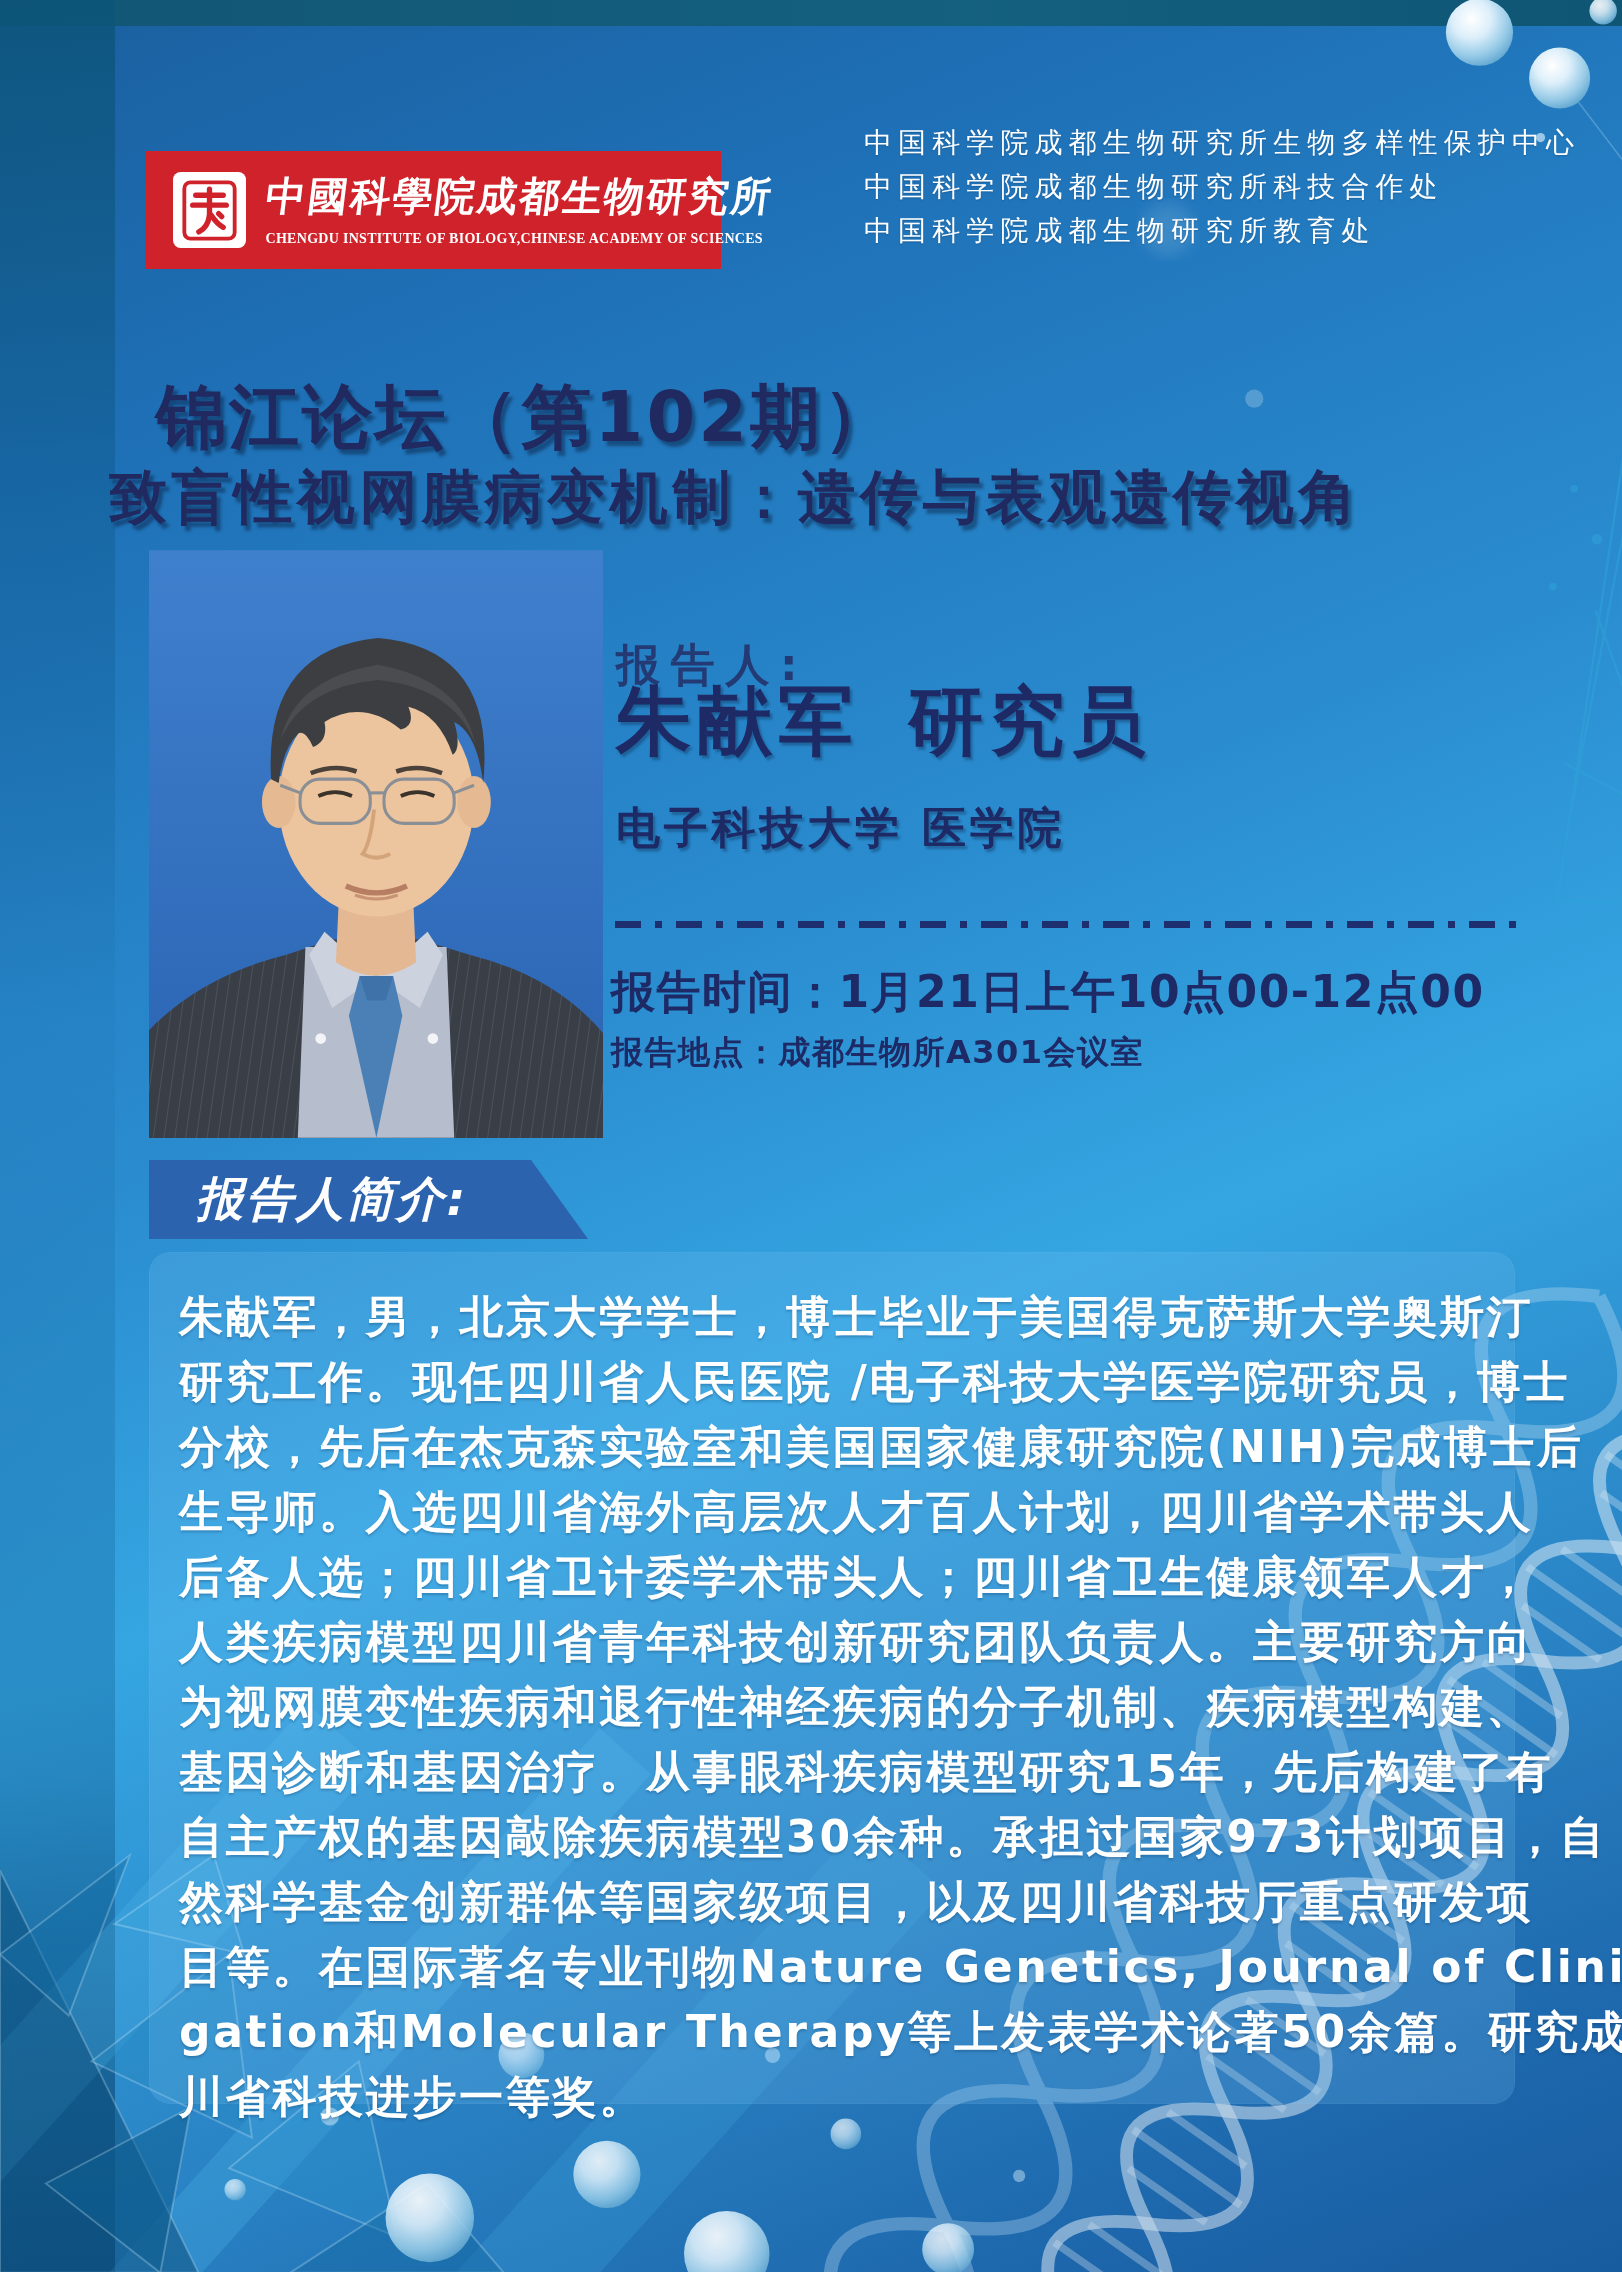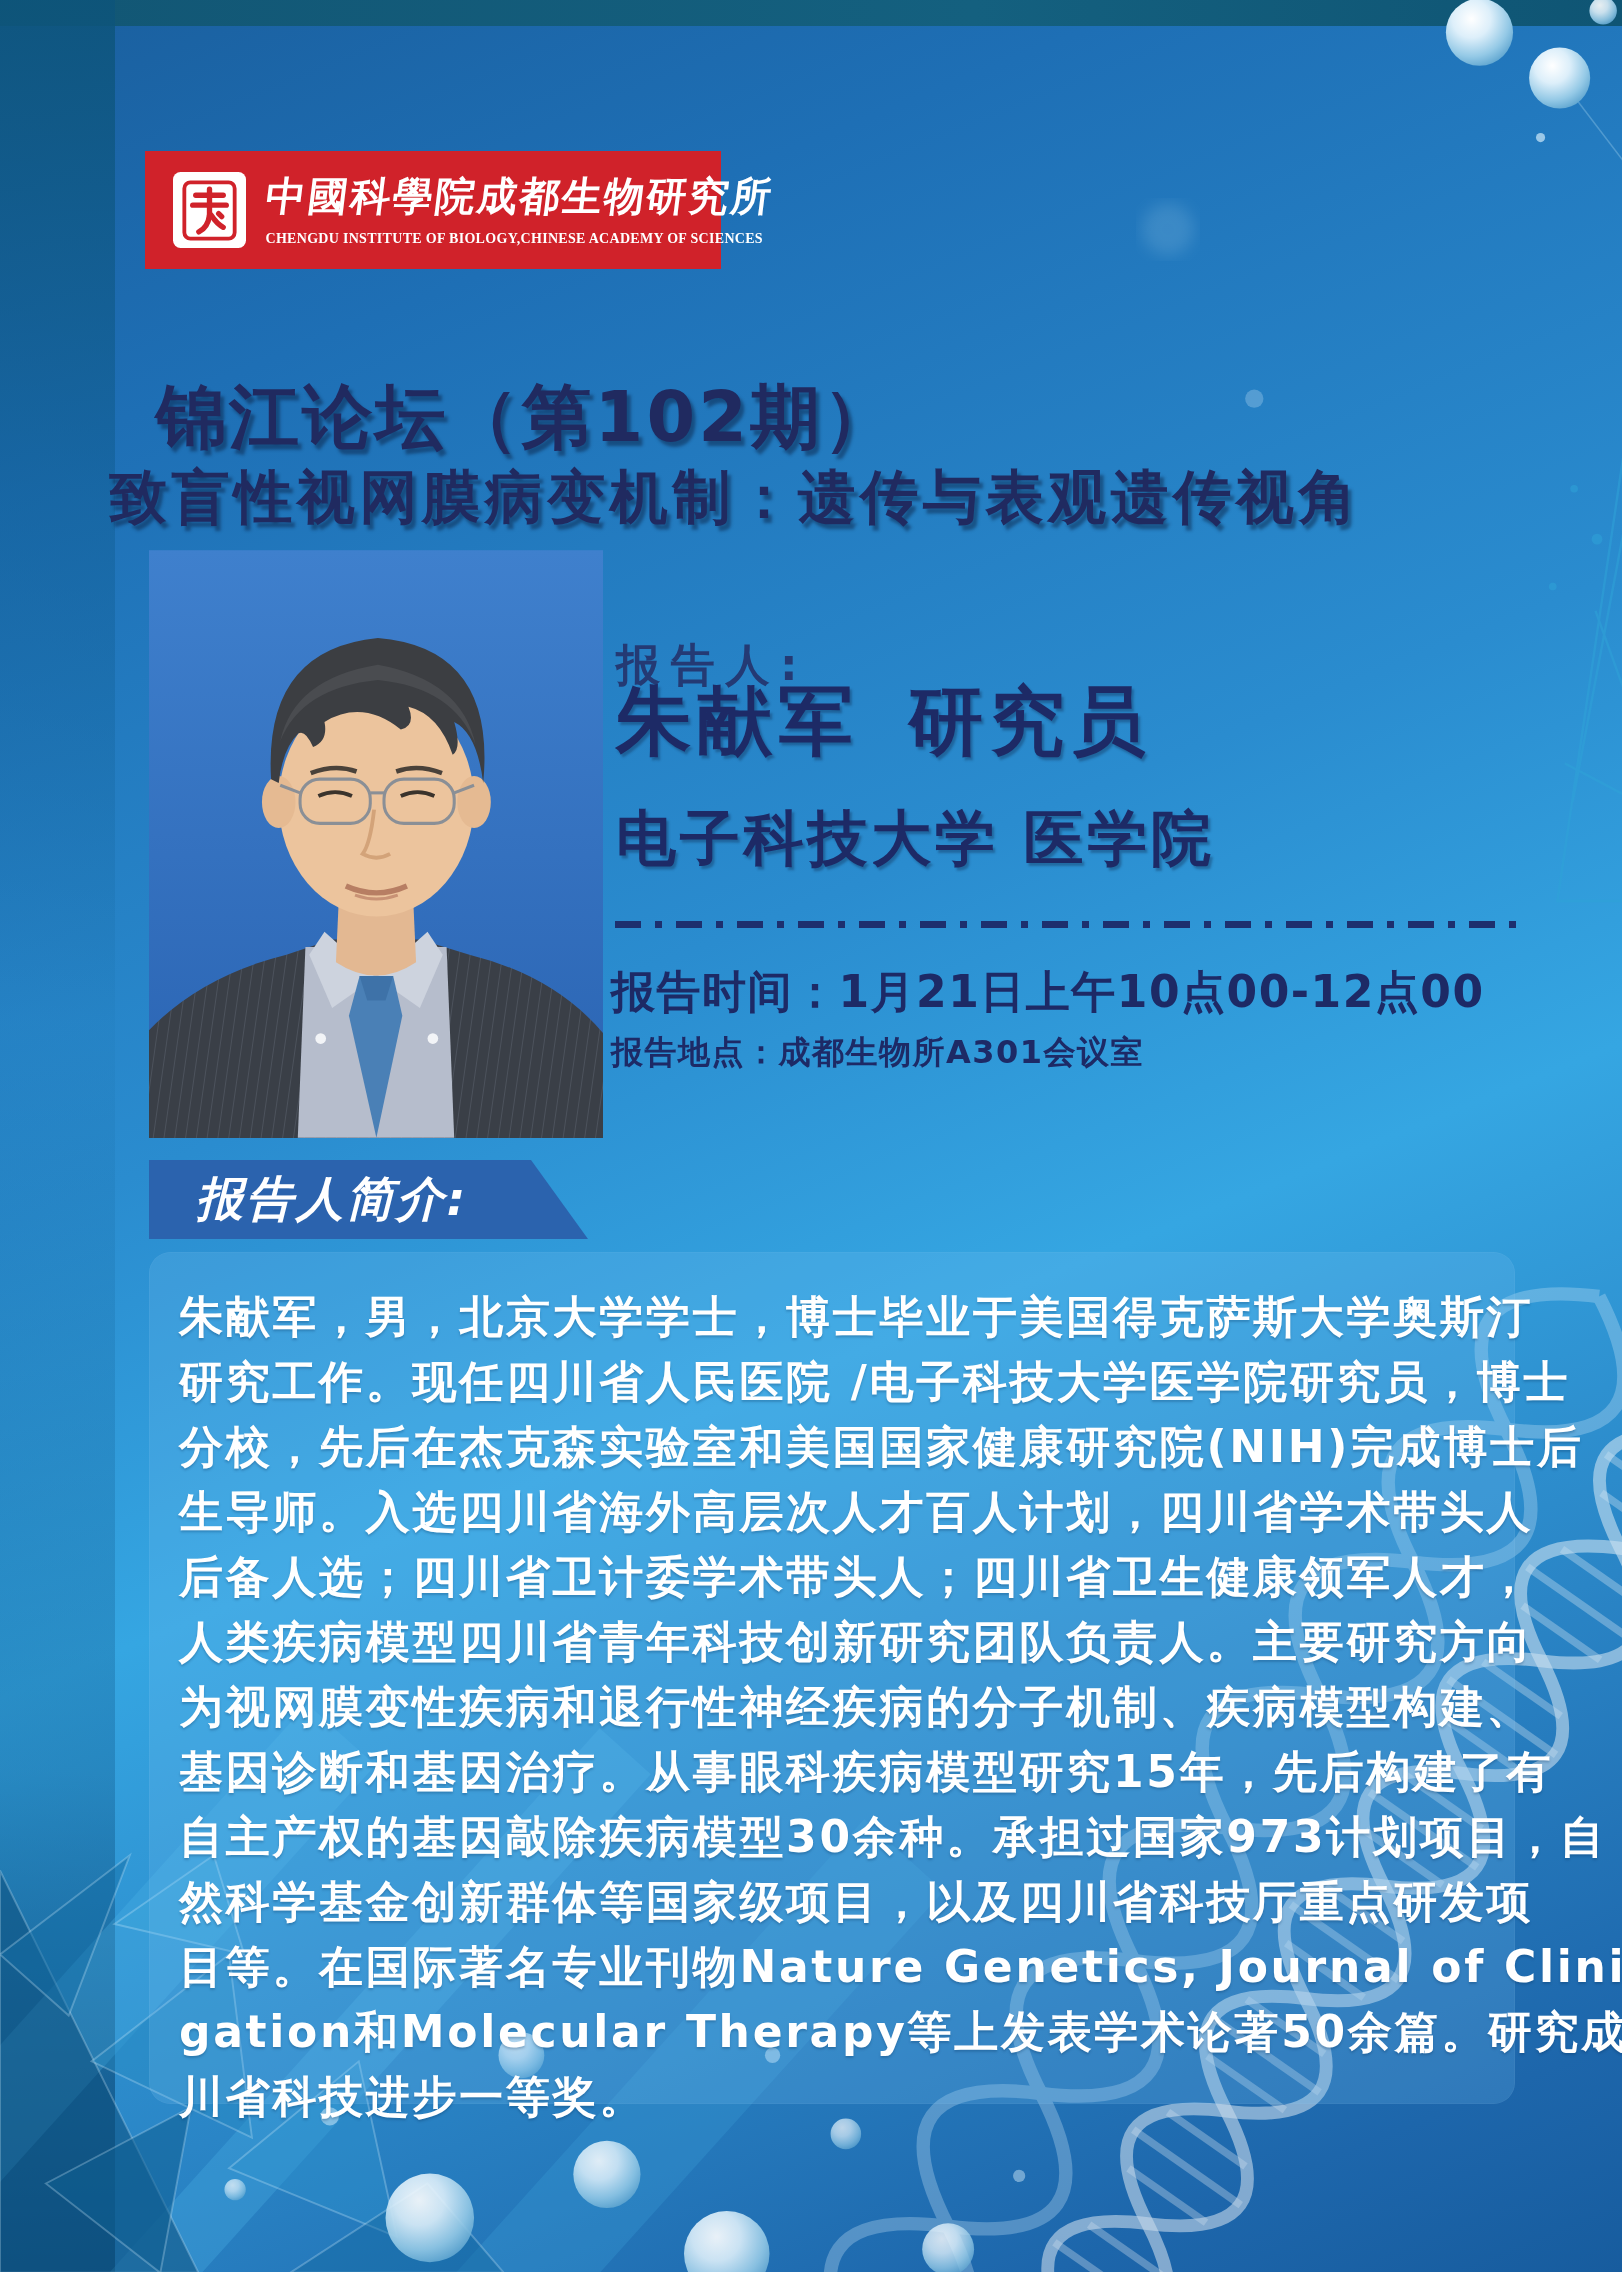--- a/index.html
+++ b/index.html
@@ -27,21 +27,21 @@
   .navy{color:#202a60;}
   .series-title{left:156px;top:342px;font-size:70px;font-weight:bold;letter-spacing:3.1px;white-space:nowrap;
     text-shadow:3.8px 4.6px 3.1px rgba(8,18,48,.42);margin-top:29px;}
   .main-title{left:109px;top:459px;font-size:58px;font-weight:bold;letter-spacing:4.6px;white-space:nowrap;
     text-shadow:3.8px 4.6px 3.1px rgba(8,18,48,.42);}
   
   .photo{left:149px;top:550px;width:454px;height:588px;}
   .speaker-label{left:616px;top:636px;font-size:44px;letter-spacing:10.7px;color:#243a74;font-weight:700;}
   .speaker-name{left:616px;top:672px;font-size:75px;font-weight:bold;letter-spacing:6.1px;color:#1d2a66;white-space:nowrap;text-shadow:2.3px 3.1px 2.3px rgba(10,20,50,.3);}
   .speaker-name .gap{display:inline-block;width:49px;}
-  .speaker-affil{left:616px;top:799px;font-size:60px;font-weight:bold;letter-spacing:3.8px;color:#1d2a66;white-space:nowrap;text-shadow:2.3px 3.1px 2.3px rgba(10,20,50,.3);text-align:center;}
+  .speaker-affil{left:616px;top:799px;font-size:44px;font-weight:bold;letter-spacing:3.8px;color:#1d2a66;white-space:nowrap;text-shadow:2.3px 3.1px 2.3px rgba(10,20,50,.3);text-align:center;}
   .dash-line{left:615px;top:921px;width:905px;height:6.9px;
     background:repeating-linear-gradient(90deg,#1d2f6e 0 26px,transparent 26px 40px,#1d2f6e 40px 47px,transparent 47px 61px);}
   .sched-time{left:611px;top:963px;font-size:44px;font-weight:bold;letter-spacing:1.5px;color:#1d2a66;white-space:nowrap;}
   .sched-loc{left:611px;top:1031px;font-size:32px;font-weight:bold;letter-spacing:1.5px;color:#1d2a66;white-space:nowrap;}
   
   .bio-header{left:149px;top:1160px;width:439px;height:79px;background:#2b63ae;
     clip-path:polygon(0 0,calc(100% - 57px) 0,100% 100%,0 100%);}
   .bio-header span{display:block;color:#fff;font-size:47px;font-weight:bold;letter-spacing:3.1px;line-height:77px;padding-left:47px;font-style:italic;}
   .bio-panel{left:149px;top:1252px;width:1366px;height:852px;background:rgba(120,190,240,.22);border-radius:21.4px;
     box-shadow:inset 0 0 0 0.8px rgba(255,255,255,.05);}
@@ -167,20 +167,25 @@
           <line x1="48" y1="44" x2="52" y2="48"></line>
         </g>
       </svg>
     </div>
     <div class="logo-text">
       <div class="logo-cn">中國科學院成都生物研究所</div>
       <div class="logo-en">CHENGDU INSTITUTE OF BIOLOGY,CHINESE ACADEMY OF SCIENCES</div>
     </div>
   </div>
 
+  <div class="abs orgs">
+    <div>中国科学院成都生物研究所生物多样性保护中心</div>
+    <div>中国科学院成都生物研究所科技合作处</div>
+    <div>中国科学院成都生物研究所教育处</div>
+  </div>
 
   <div class="abs navy series-title">锦江论坛（第102期）</div>
   <div class="abs navy main-title">致盲性视网膜病变机制：遗传与表观遗传视角</div>
 
   <svg class="abs photo" viewBox="0 0 595 770">
     <defs>
       <linearGradient id="pbg" x1="0" y1="0" x2="0" y2="1">
         <stop offset="0" stop-color="#3f80cd"></stop>
           <stop offset="1" stop-color="#2a63b2"></stop>
       </linearGradient>

